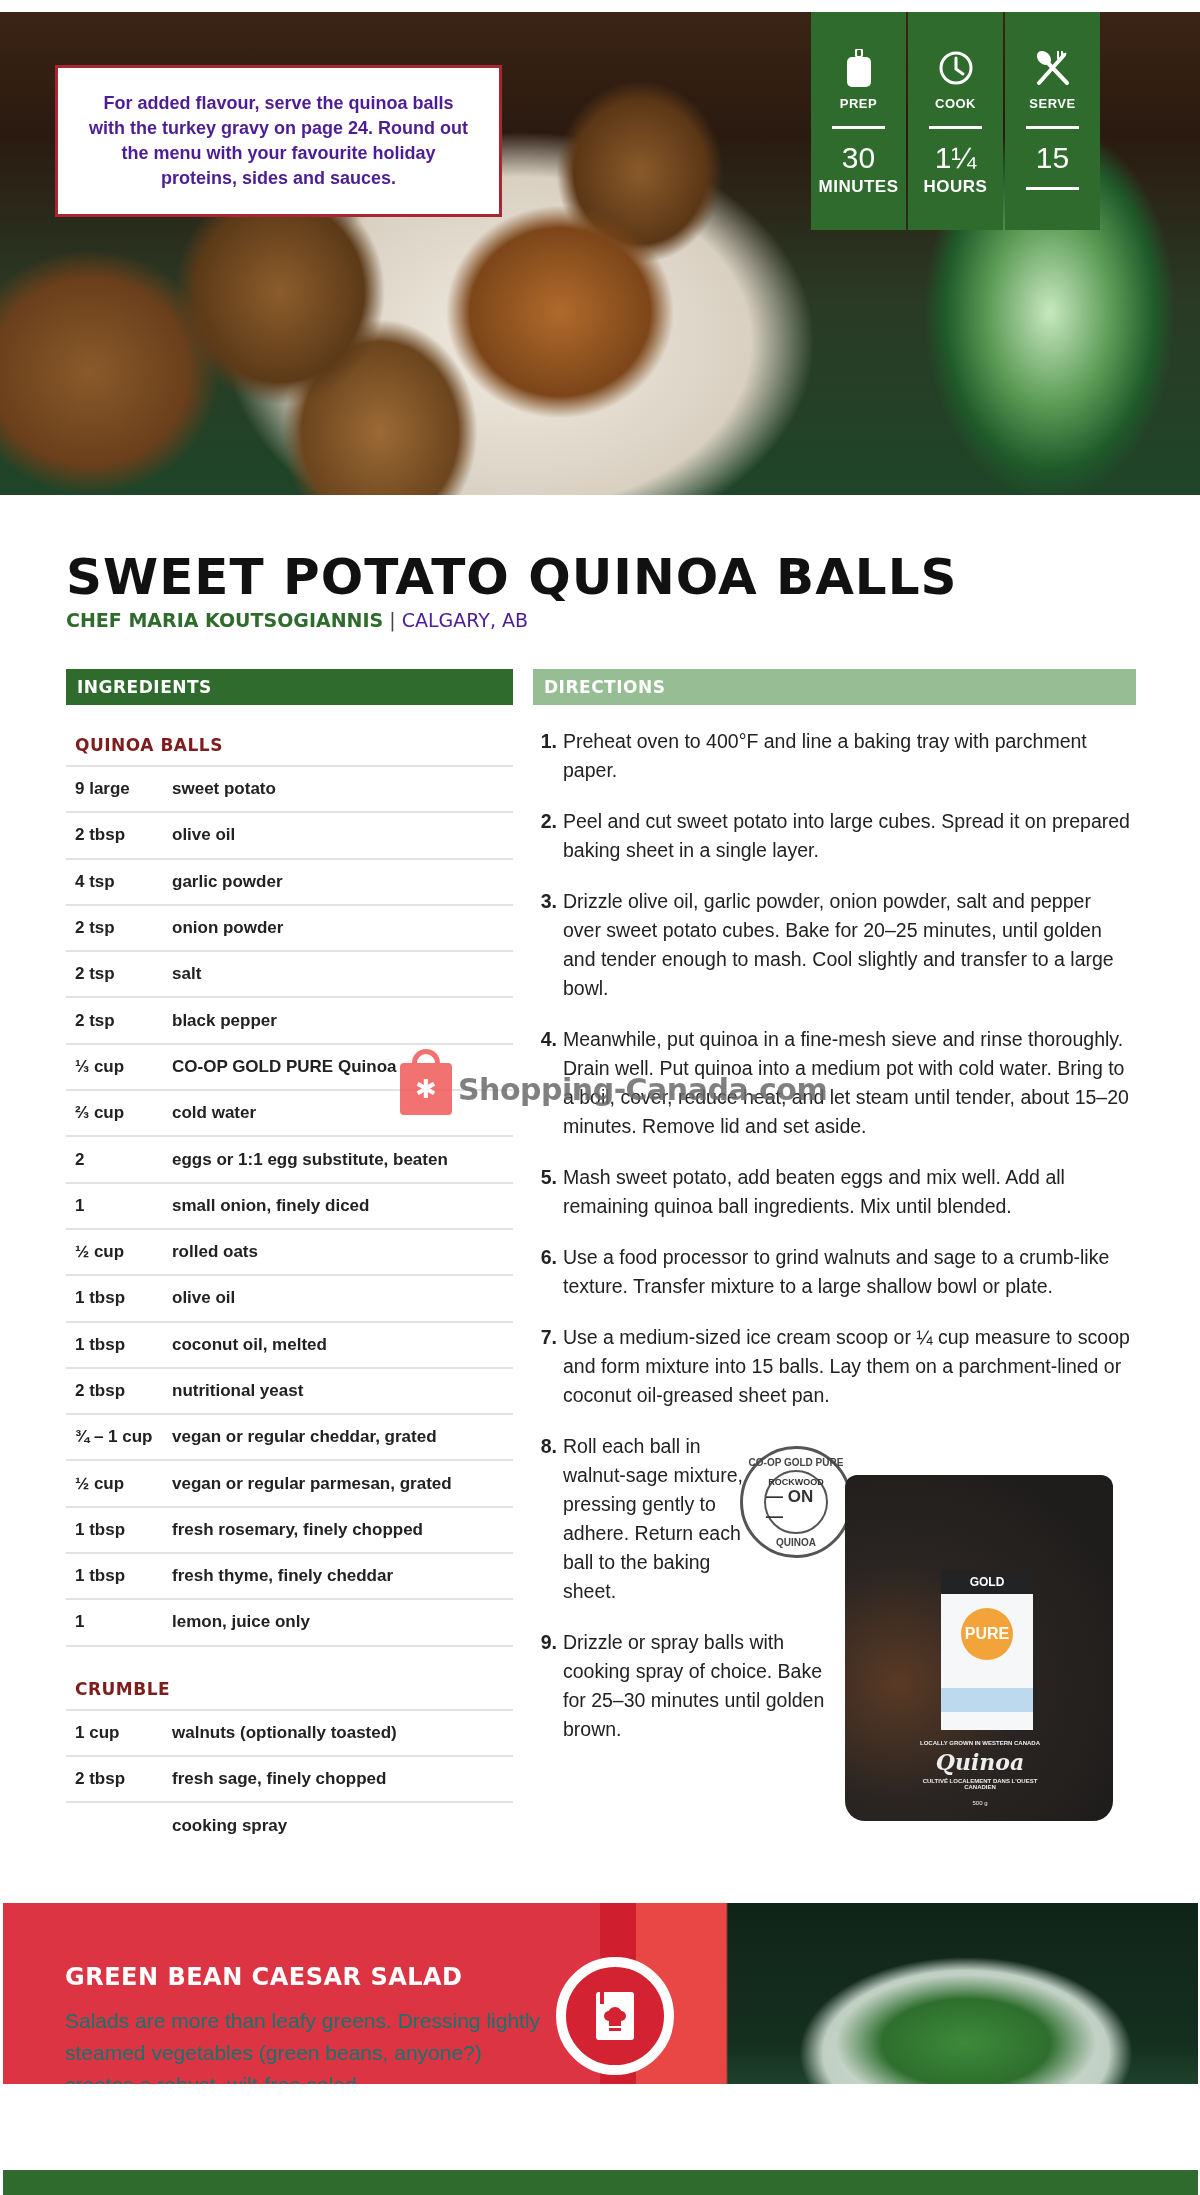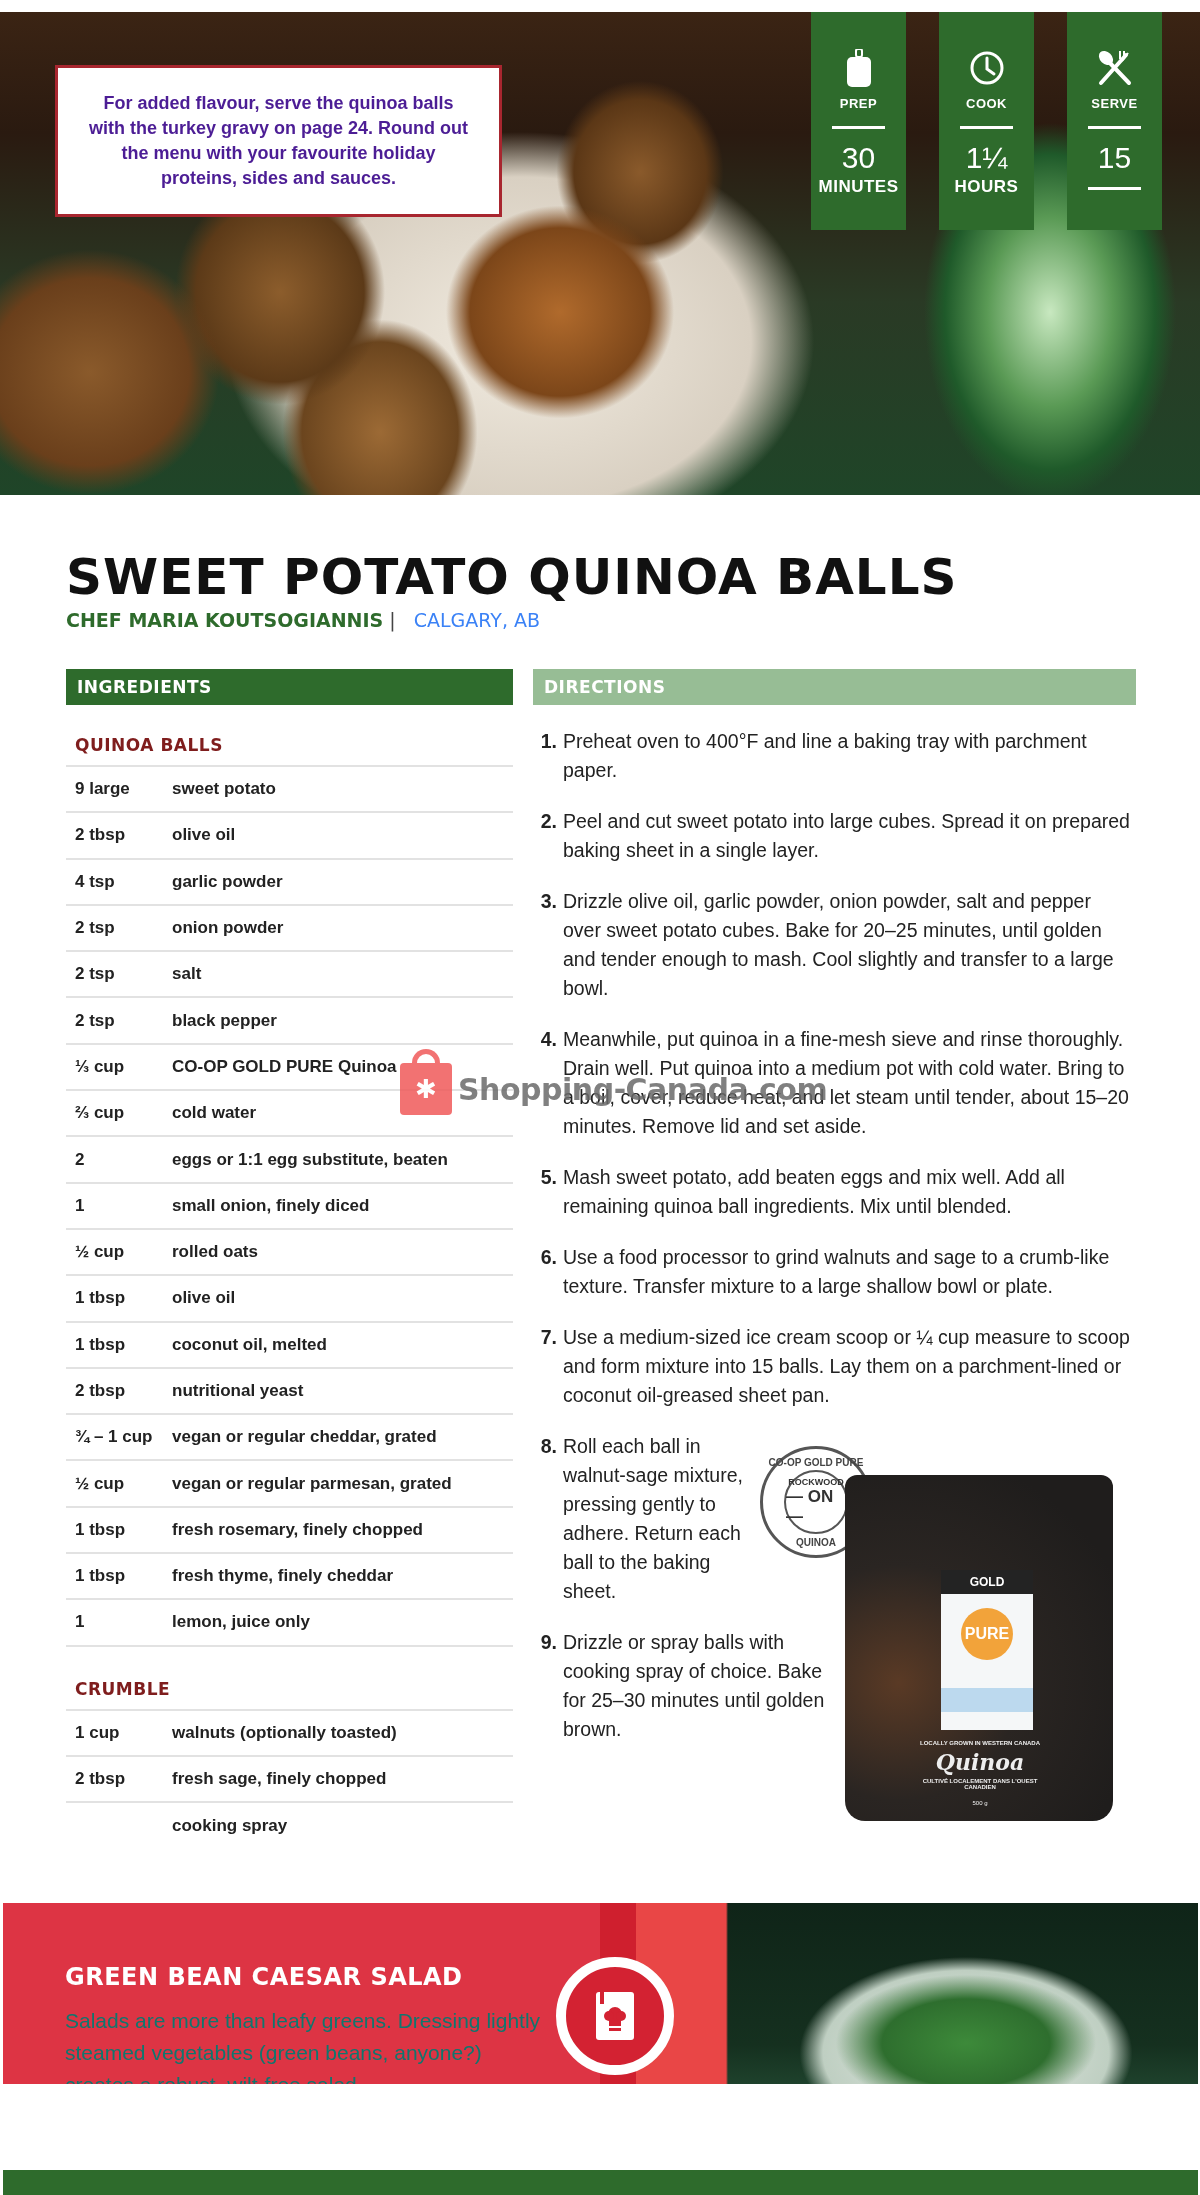--- a/index.html
+++ b/index.html
@@ -14,35 +14,35 @@
       radial-gradient(ellipse 130px 150px at 380px 420px, #9c6a35 0%, #6b451e 60%, transparent 75%),
       radial-gradient(ellipse 150px 140px at 560px 300px, #b06a2c 0%, #7c4619 60%, transparent 76%),
       radial-gradient(ellipse 110px 120px at 640px 160px, #8a5a2b 0%, #5b3716 60%, transparent 76%),
       radial-gradient(ellipse 420px 300px at 520px 330px, #f1ebe0 0%, #d9d0c2 55%, transparent 70%),
       radial-gradient(ellipse 140px 210px at 1050px 300px, #c8e8c0 0%, #5a9a55 45%, #1f5a2a 75%, transparent 90%),
       linear-gradient(180deg, #3b2414 0%, #2a1a10 25%, #2a3a25 60%, #1f4528 100%);
   }
   .hero-tip { position: absolute; left: 55px; top: 53px; width: 447px; height: 152px; background: #ffffff;
     border: 3px solid #a8262f; display: flex; align-items: center; justify-content: center; text-align: center;
     padding: 16px 28px; color: #4c1d95; font-size: 18px; line-height: 25px; font-weight: bold; }
-  .stats { position: absolute; top: 12px; left: 811px; display: flex; gap: 33px; }
+  .stats { position: absolute; top: 12px; left: 811px; display: flex; gap: 2px; }
   .stat { width: 95px; height: 218px; background: #2e6b2c; color: #fff; display: flex; flex-direction: column; align-items: center; padding-top: 36px; }
   .stat .icon { width: 40px; height: 40px; display: flex; align-items: center; justify-content: center; }
   .stat .lbl { font-size: 13px; font-weight: bold; letter-spacing: 0.5px; margin-top: 8px; }
   .stat .rule { width: 53px; height: 3px; background: #fff; margin-top: 15px; }
   .stat .val { font-size: 30px; margin-top: 14px; line-height: 30px; }
   .stat .unit { font-size: 17px; font-weight: bold; letter-spacing: 0.5px; margin-top: 4px; }
   .stat .rule2 { width: 53px; height: 3px; background: #fff; margin-top: 14px; }
 
   
   .title { position: absolute; left: 66px; top: 548px; font-size: 50px; font-weight: bold; letter-spacing: 1px; color: #111; font-family: "DejaVu Sans", sans-serif; }
   .byline { position: absolute; left: 66px; top: 609px; font-size: 19px; font-family: "DejaVu Sans", sans-serif; }
   .byline .chef { color: #2e6b2c; font-weight: bold; }
   .byline .sep { color: #444; }
-  .byline .city { color: #3b82f6; margin-left: 12px; }
+  .byline .city { color: #4c1d95; }
 
   
   .sec-head { position: absolute; top: 669px; height: 36px; color: #fff; font-weight: bold; font-size: 17px; letter-spacing: 0.5px; padding: 8px 11px; font-family: "DejaVu Sans", sans-serif; }
   .ing-head { left: 66px; width: 447px; background: #2e6b2c; }
   .dir-head { left: 533px; width: 603px; background: #97bd95; }
 
   
   .ingredients { position: absolute; left: 66px; top: 723px; width: 447px; }
   .subhead { color: #7f1d1d; font-weight: bold; font-size: 17px; letter-spacing: 0.5px; padding: 8px 9px; height: 44px; line-height: 28px; font-family: "DejaVu Sans", sans-serif; border-bottom: 2px solid #e2e2e2; }
   .subhead.crumble { margin-top: 20px; }
@@ -52,21 +52,21 @@
   .row .item { flex: 1; }
 
   
   .directions { position: absolute; left: 533px; top: 727px; width: 600px; }
   .step { display: flex; font-size: 19.5px; line-height: 29px; color: #222; margin-bottom: 22px; }
   .step .num { width: 30px; font-weight: bold; text-align: right; padding-right: 6px; flex-shrink: 0; }
   .step .txt { flex: 1; }
   .step.narrow .txt { max-width: 220px; }
 
   
-  .seal { position: absolute; left: 760px; top: 1446px; width: 112px; height: 112px; border-radius: 50%; border: 3px solid #555; background: #fff; display: flex; align-items: center; justify-content: center; }
+  .seal { position: absolute; left: 740px; top: 1446px; width: 112px; height: 112px; border-radius: 50%; border: 3px solid #555; background: #fff; display: flex; align-items: center; justify-content: center; }
   .seal-inner { width: 64px; height: 64px; border-radius: 50%; border: 2px solid #555; display: flex; flex-direction: column; align-items: center; justify-content: center; color: #333; }
   .seal-inner .r { font-size: 9px; font-weight: bold; }
   .seal-inner .on { font-size: 17px; font-weight: bold; }
   .seal-top { position: absolute; top: 8px; width: 100%; text-align: center; font-size: 10px; font-weight: bold; color: #444; }
   .seal-bot { position: absolute; bottom: 7px; width: 100%; text-align: center; font-size: 10px; font-weight: bold; color: #444; }
   .bag { position: absolute; left: 845px; top: 1475px; width: 268px; height: 346px; background: radial-gradient(ellipse at 20% 60%, #5a3a25 0%, #2a2522 40%, #1f1d1c 80%); border-radius: 12px 12px 20px 20px; }
   .bag-label { position: absolute; left: 96px; top: 95px; width: 92px; height: 160px; background: #f5f7f8; }
   .bag-label .gold { background: #232323; color: #fff; font-size: 12px; font-weight: bold; height: 24px; line-height: 24px; text-align: center; }
   .bag-label .pure { width: 52px; height: 52px; border-radius: 50%; background: #f2a33a; color: #fff; font-weight: bold; font-size: 16px; display: flex; align-items: center; justify-content: center; margin: 14px auto 0; }
   .bag-label .band { background: #bcd9ee; height: 24px; margin-top: 28px; }

